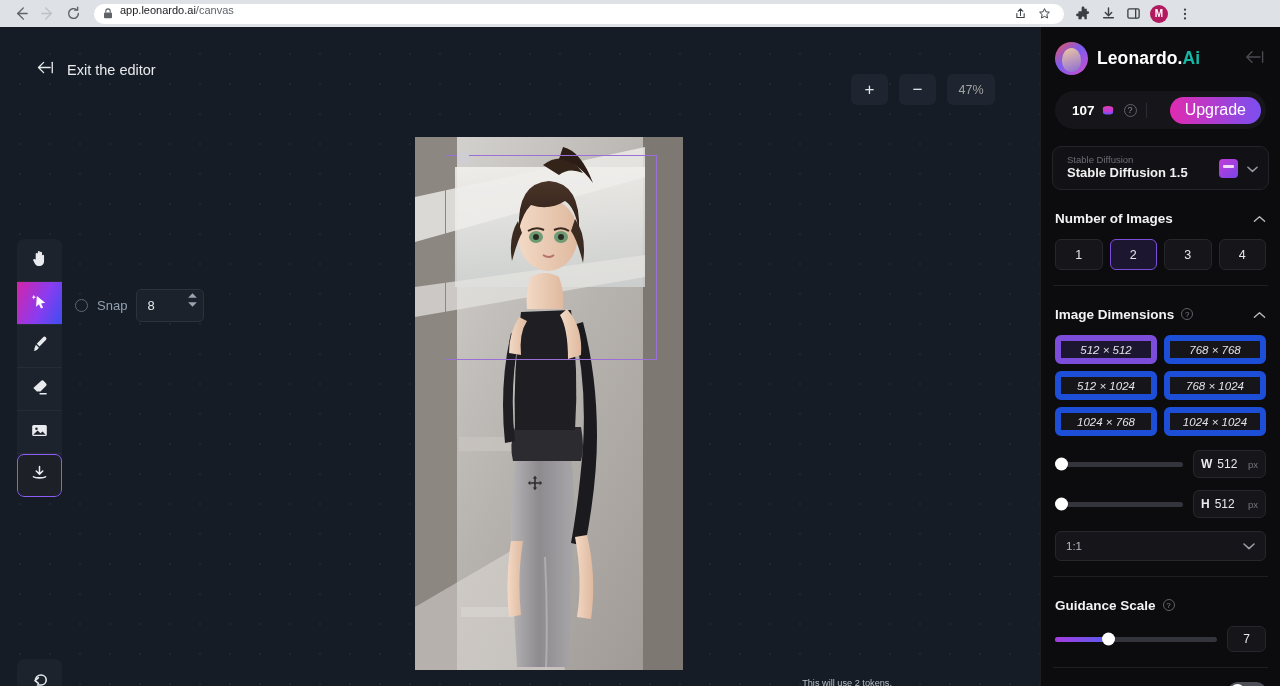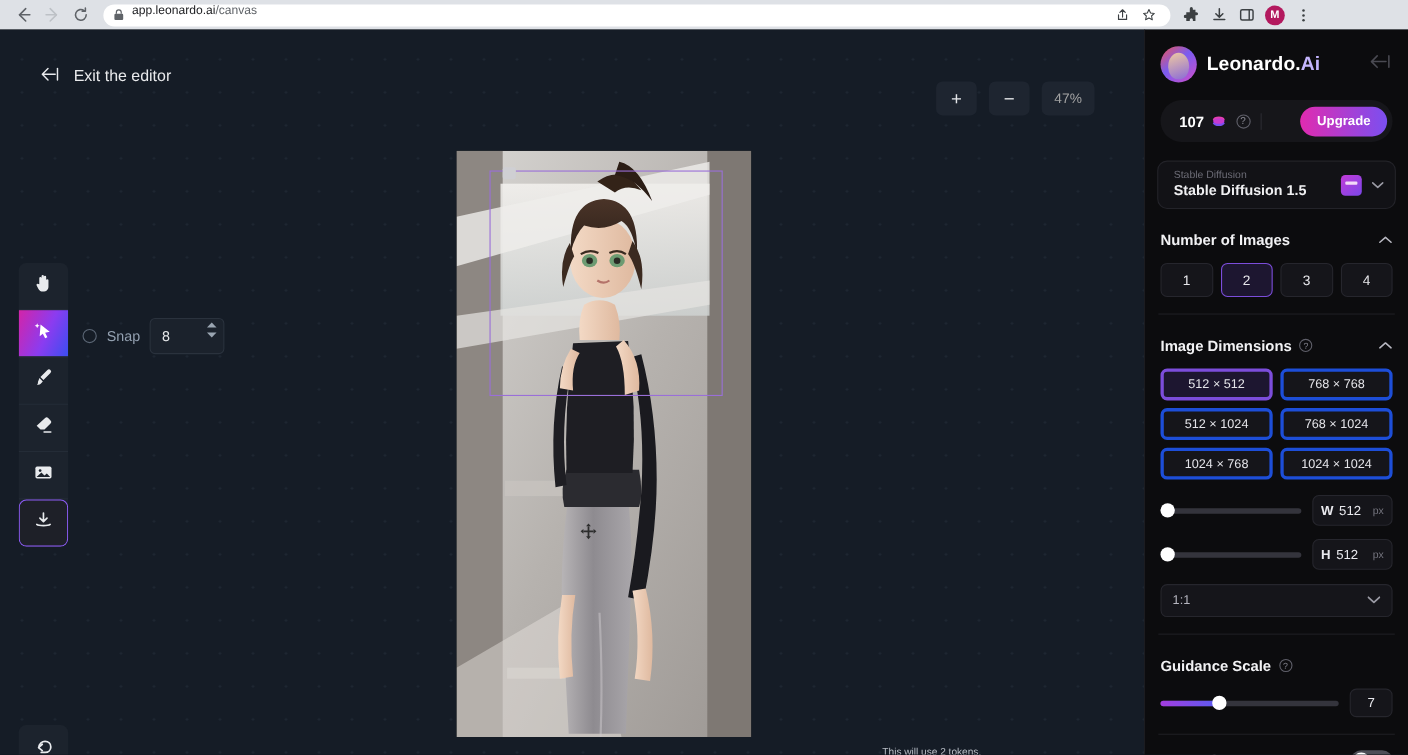--- a/index.html
+++ b/index.html
@@ -216,21 +216,21 @@
   }
   .brand-avatar::after {
     content:''; position:absolute; left:7px; top:6px;
     width:19px; height:24px; border-radius:50% 50% 45% 45%;
     background: linear-gradient(160deg,#f0c9a0,#8a6bd8);
   }
   .brand-name {
     font-size: 17.5px; font-weight: bold;
     color: #fff; letter-spacing: .1px;
   }
-  .brand-name .ai { color: #c4b5fd; }
+  .brand-name .ai { color: #14b8a6; }
   .collapse-arrow { margin-left: auto; color: #4a4a52; }
 
   .token-card {
     margin: 16px 14px 0 14px;
     height: 38px;
     background: #16161a;
     border-radius: 19px;
     display: flex; align-items: center;
     padding: 0 5px 0 17px;
   }
@@ -247,21 +247,21 @@
     margin-left: 9px;
   }
   .divider-v {
     width: 1px; height: 15px; background: #2c2c33; margin: 0 8px 0 9px;
   }
   .upgrade-btn {
     margin-left: auto;
     height: 27px; padding: 0 15px;
     border-radius: 14px;
     background: linear-gradient(90deg,#e02bb0,#7b4ff0);
-    color: #fff; font-size: 12px; font-weight: bold;
+    color: #fff; font-size: 16px; font-weight: normal;
     display: flex; align-items: center; justify-content: center;
   }
 
   .model-select {
     margin: 17px 11px 0 11px;
     height: 44px;
     background: #121216;
     border: 1px solid #232329;
     border-radius: 9px;
     display: flex; align-items: center;
@@ -320,24 +320,24 @@
   }
 
   .dim-grid {
     display: grid; grid-template-columns: 1fr 1fr;
     gap: 7px;
     padding: 0 14px; margin-top: 11px;
   }
   .dim-btn {
     height: 29px;
     background: #15151a;
-    border: 3px solid #1d4ed8;
+    border: 6px solid #1d4ed8;
     border-radius: 6px;
     display: flex; align-items: center; justify-content: center;
-    color: #e4e4e9; font-size: 11.5px;
+    color: #e4e4e9; font-size: 11.5px; font-style: italic;
   }
   .dim-btn.sel {
     border-color: #7c4ddb;
     background: #1d1630;
   }
 
   .wh-row {
     display: flex; align-items: center;
     padding: 0 14px; margin-top: 14px;
     gap: 10px;

